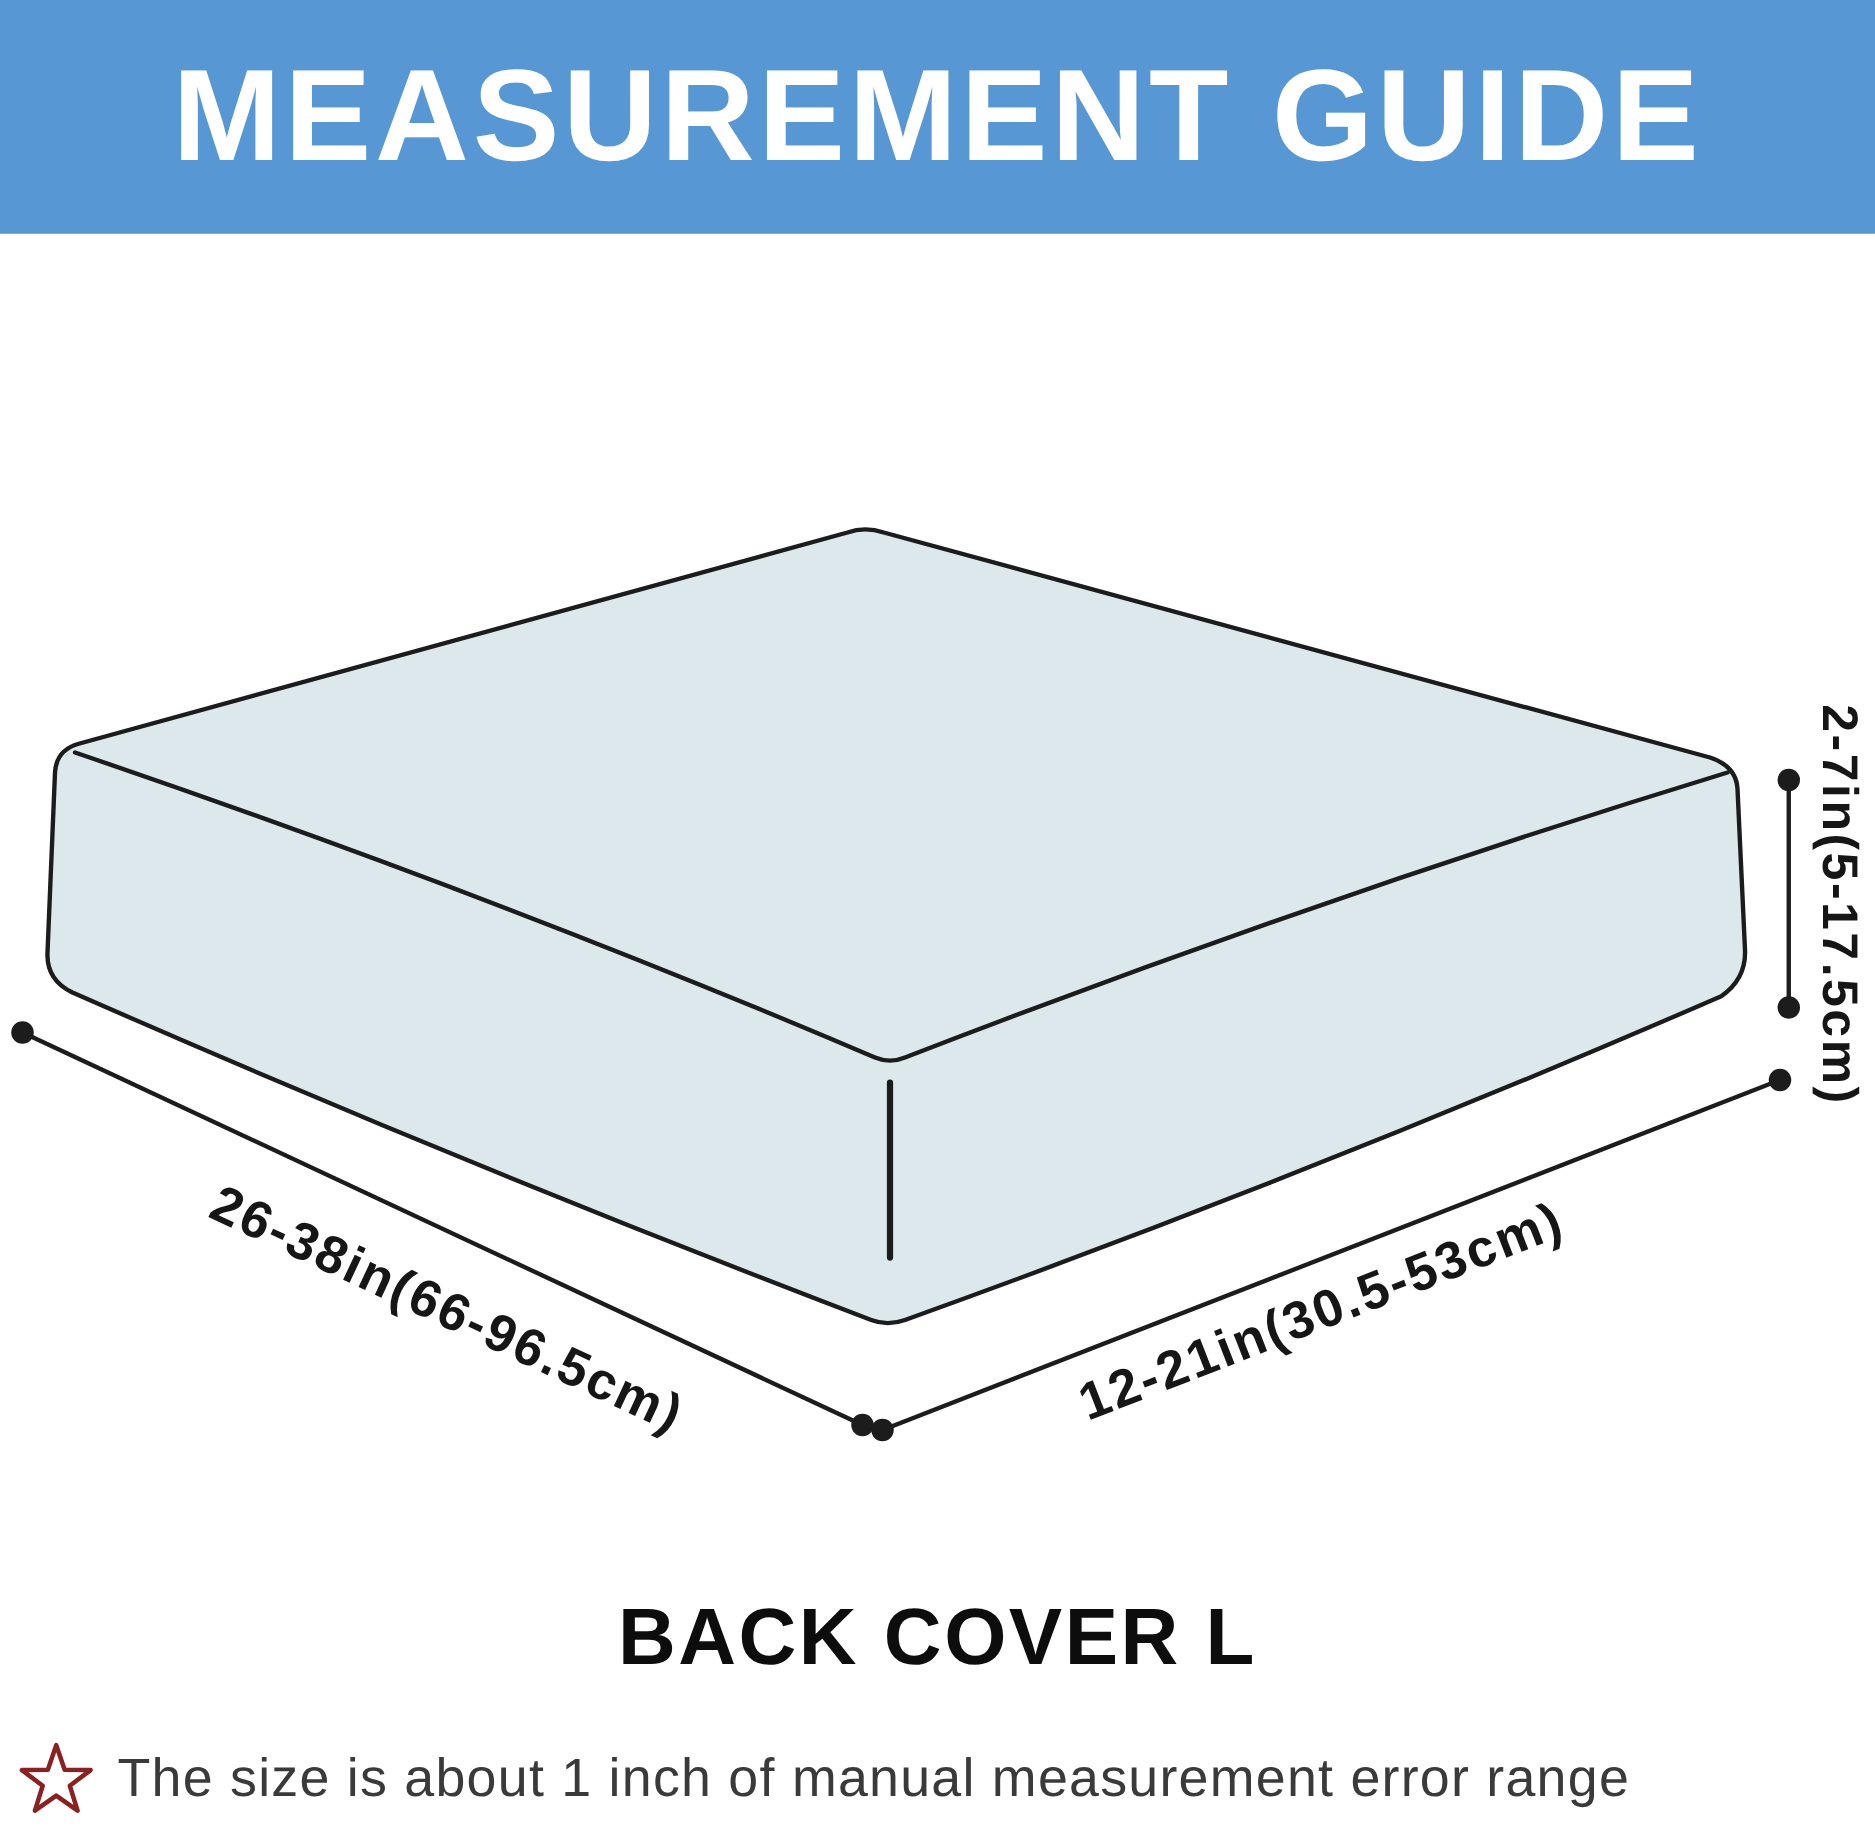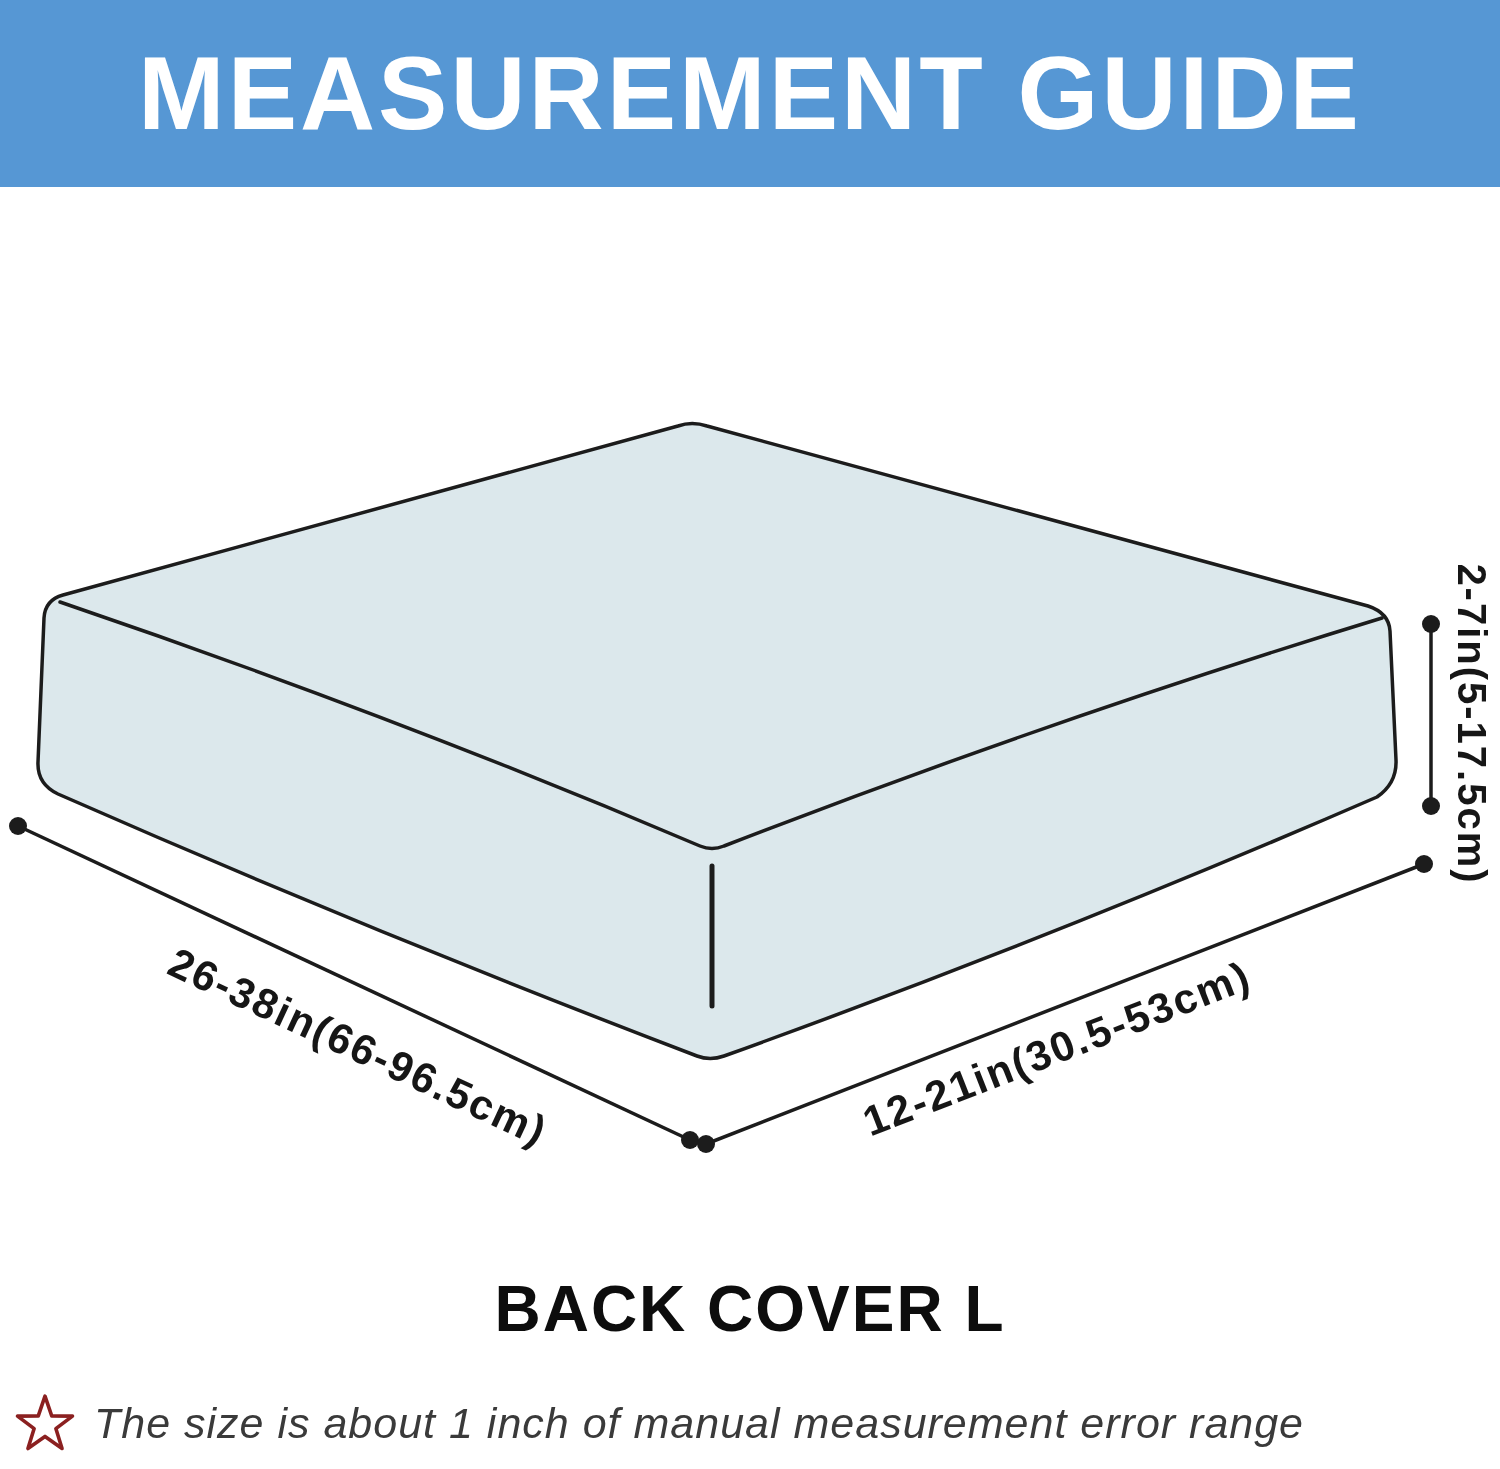--- a/index.html
+++ b/index.html
@@ -86,21 +86,20 @@
   }
   
   .note {
     position: absolute;
     top: 1392px;
     left: 14px;
     right: 0;
     display: flex;
     align-items: center;
     gap: 18px;
-    font-style: italic;
   }
   .note .star { flex: 0 0 auto; }
   .note .note-text {
     font-size: 43px;
     color: #3a3a3a;
     letter-spacing: 1px;
     white-space: nowrap;
   }
 </style>
 </head>

